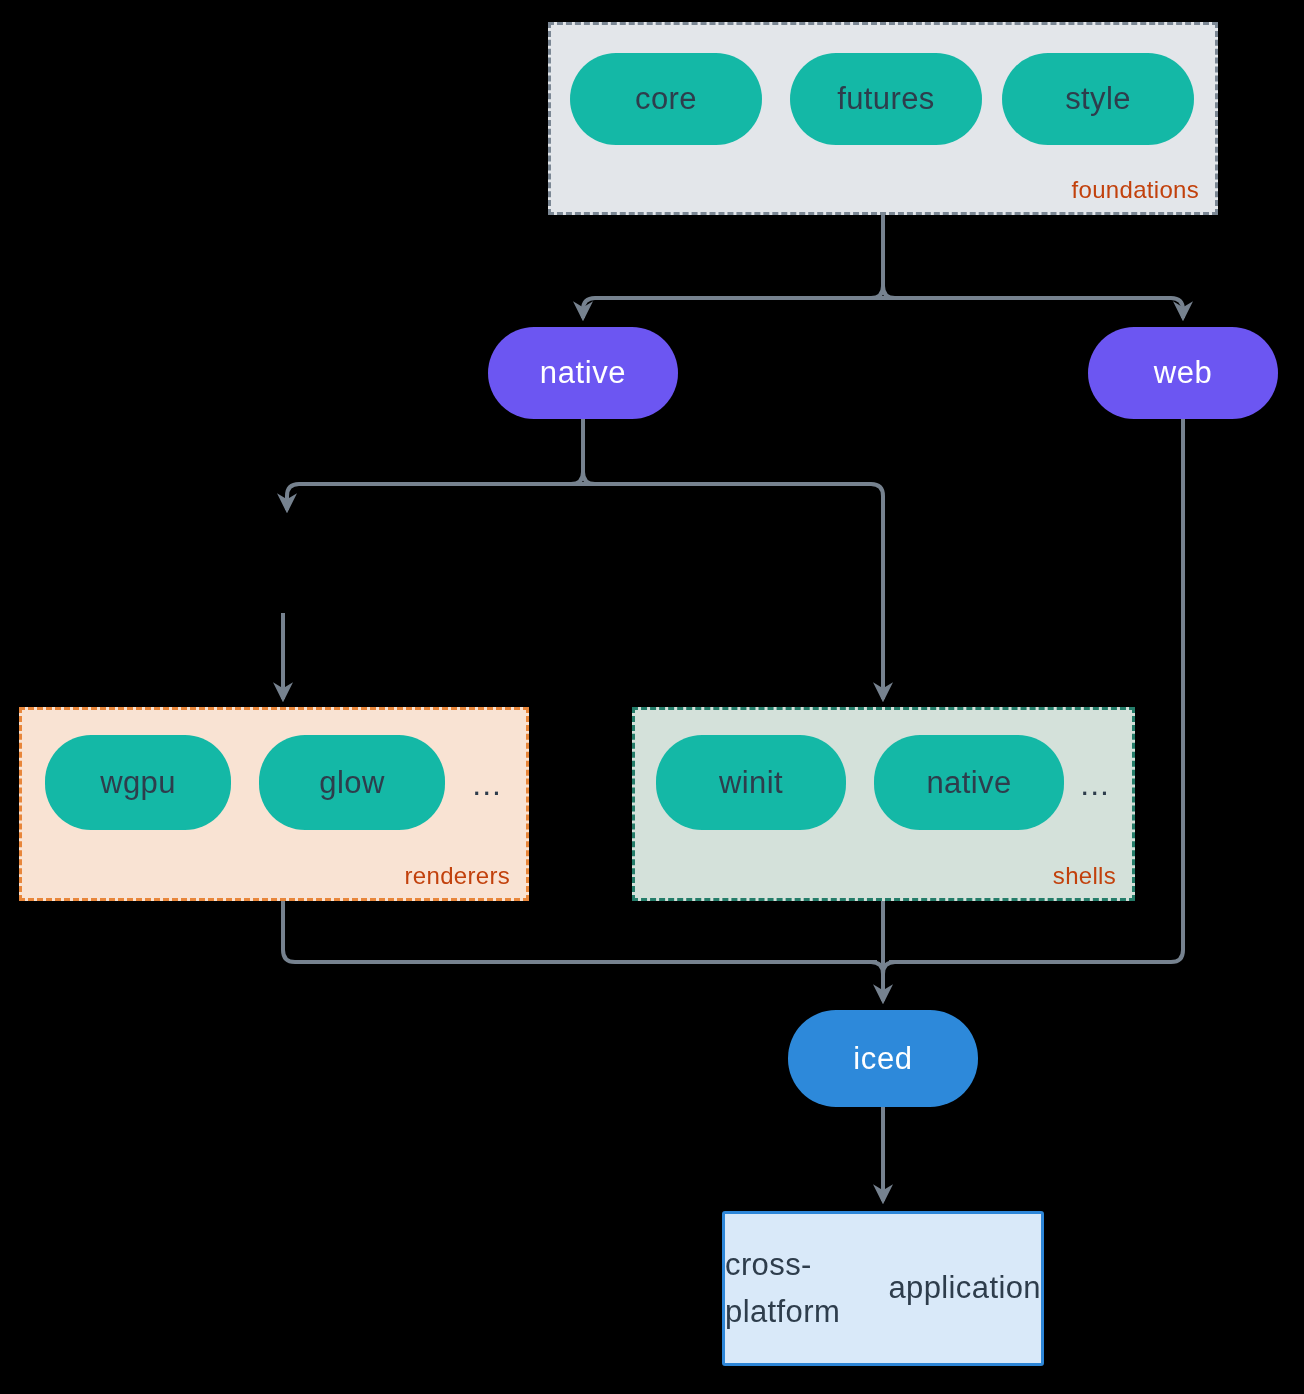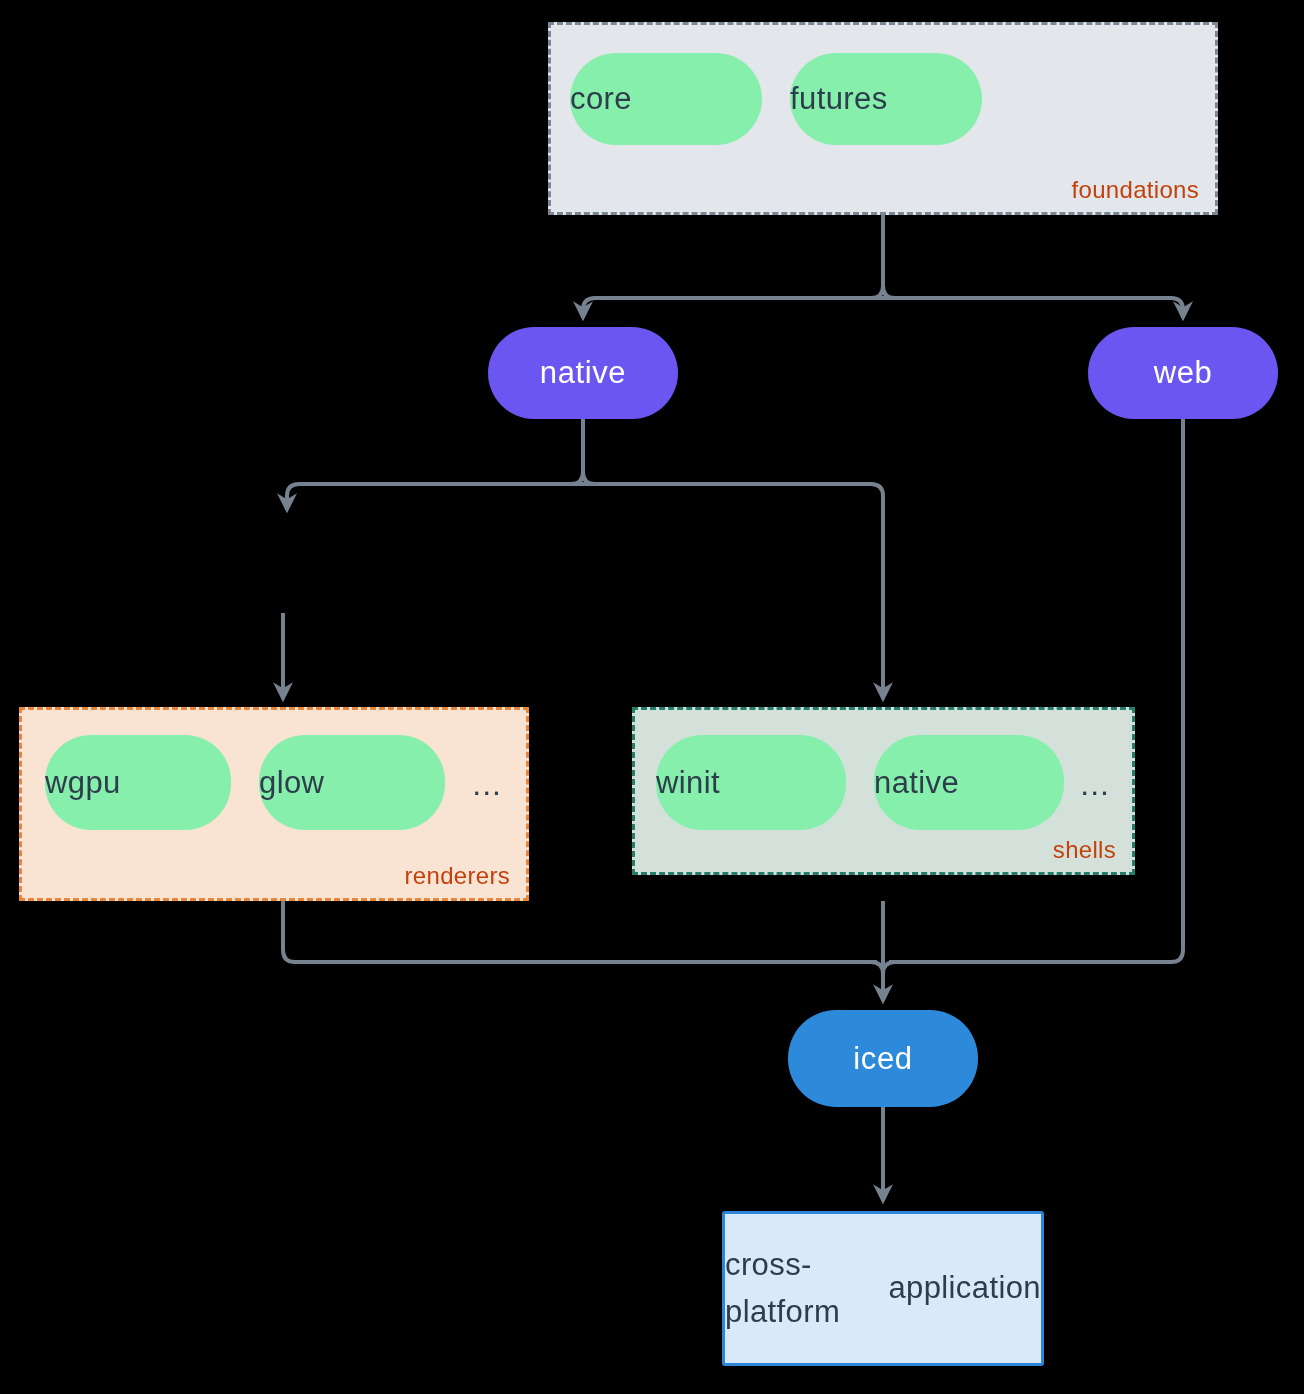--- a/index.html
+++ b/index.html
@@ -3,39 +3,39 @@
 <meta charset="utf-8">
 <style>
   html,body{margin:0;padding:0;background:#000;}
   .stage{
     position:relative;width:1304px;height:1394px;background:#000;
     font-family:"Liberation Sans", sans-serif;overflow:hidden;
   }
   .connectors{position:absolute;left:0;top:0;z-index:0;}
   .node{position:absolute;z-index:1;box-sizing:border-box;}
   .pill{
-    display:flex;align-items:center;
-    background:#86efac;border-radius:46px;color:#2E3D4C;
+    display:flex;align-items:center;justify-content:center;
+    background:#14b8a6;border-radius:46px;color:#2E3D4C;
     font-size:31px;letter-spacing:0.4px;
   }
   .solid-pill{
     position:absolute;display:flex;align-items:center;justify-content:center;
     border-radius:46px;color:#fff;font-size:31px;letter-spacing:0.6px;z-index:1;
   }
   .group-box{position:absolute;z-index:1;box-sizing:border-box;}
   .group-label{
     position:absolute;right:16px;bottom:8px;color:#c2410c;font-size:24px;letter-spacing:0.3px;
   }
   .inner-pill{position:absolute;}
   .ellipsis{
     position:absolute;color:#2E3D4C;font-size:32px;letter-spacing:1px;
   }
   .foundations{left:548px;top:22px;width:670px;height:193px;background:#E3E6EA;border:3px dashed #7B8794;}
   .renderers{left:19px;top:707px;width:510px;height:194px;background:#F9E3D3;border:3px dashed #E8863A;}
-  .shells{left:632px;top:707px;width:503px;height:168px;background:#D4E1DA;border:3px dashed #257D6A;}
+  .shells{left:632px;top:707px;width:503px;height:194px;background:#D4E1DA;border:3px dashed #257D6A;}
   .native{left:488px;top:327px;width:190px;height:92px;background:#6C56F2;}
   .web{left:1088px;top:327px;width:190px;height:92px;background:#6C56F2;}
   .graphics{left:188px;top:518px;width:190px;height:94px;background:#E5853E;}
   .iced{left:788px;top:1010px;width:190px;height:97px;background:#2D89DA;border-radius:48px;}
   .app-box{
     left:722px;top:1211px;width:322px;height:155px;background:#D9E9F9;
     border:3px solid #2D86D8;border-radius:3px;
     display:flex;flex-direction:row;align-items:center;justify-content:center;
     color:#2E3D4C;font-size:31px;line-height:1.5;letter-spacing:0.4px;z-index:1;
   }
@@ -77,20 +77,23 @@
     </g>
   </svg>
 
   <div class="group-box foundations">
     <div class="pill inner-pill" style="left:19px;top:28px;width:192px;height:92px;">
       <span>core</span>
     </div>
     <div class="pill inner-pill" style="left:239px;top:28px;width:192px;height:92px;">
       <span>futures</span>
     </div>
+    <div class="pill inner-pill" style="left:451px;top:28px;width:192px;height:92px;">
+      <span>style</span>
+    </div>
     <div class="group-label">foundations</div>
   </div>
 
   <div class="solid-pill native">
     <span>native</span>
   </div>
   <div class="solid-pill web">
     <span>web</span>
   </div>
 

